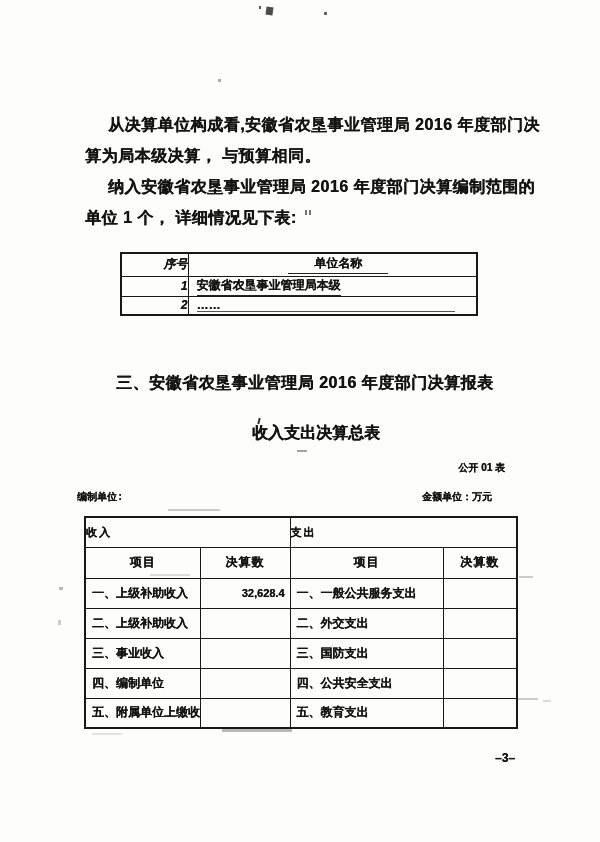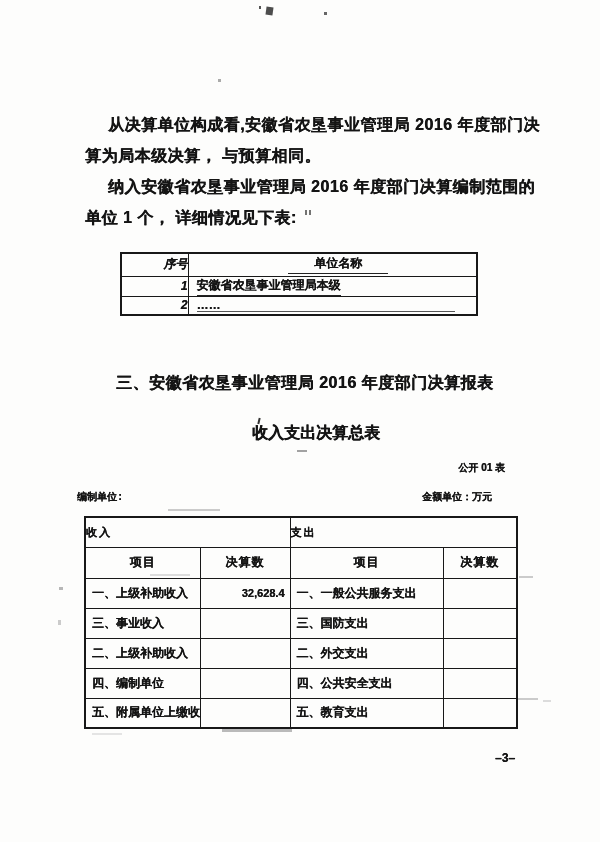--- a/index.html
+++ b/index.html
@@ -161,29 +161,29 @@
         <th class="sub">项目</th>
         <th class="sub">决算数</th>
       </tr>
       <tr class="data">
         <td class="item">一、上级补助收入</td>
         <td class="val">32,628.4</td>
         <td class="item">一、一般公共服务支出</td>
         <td class="val"></td>
       </tr>
       <tr class="data">
+        <td class="item">二、上级补助收入</td>
+        <td class="val"></td>
+        <td class="item">二、外交支出</td>
+        <td class="val"></td>
+      </tr>
+      <tr class="data">
         <td class="item">三、事业收入</td>
         <td class="val"></td>
         <td class="item">三、国防支出</td>
-        <td class="val"></td>
-      </tr>
-      <tr class="data">
-        <td class="item">二、上级补助收入</td>
-        <td class="val"></td>
-        <td class="item">二、外交支出</td>
         <td class="val"></td>
       </tr>
       <tr class="data">
         <td class="item">四、编制单位</td>
         <td class="val"></td>
         <td class="item">四、公共安全支出</td>
         <td class="val"></td>
       </tr>
       <tr class="data">
         <td class="item">五、附属单位上缴收入</td>

